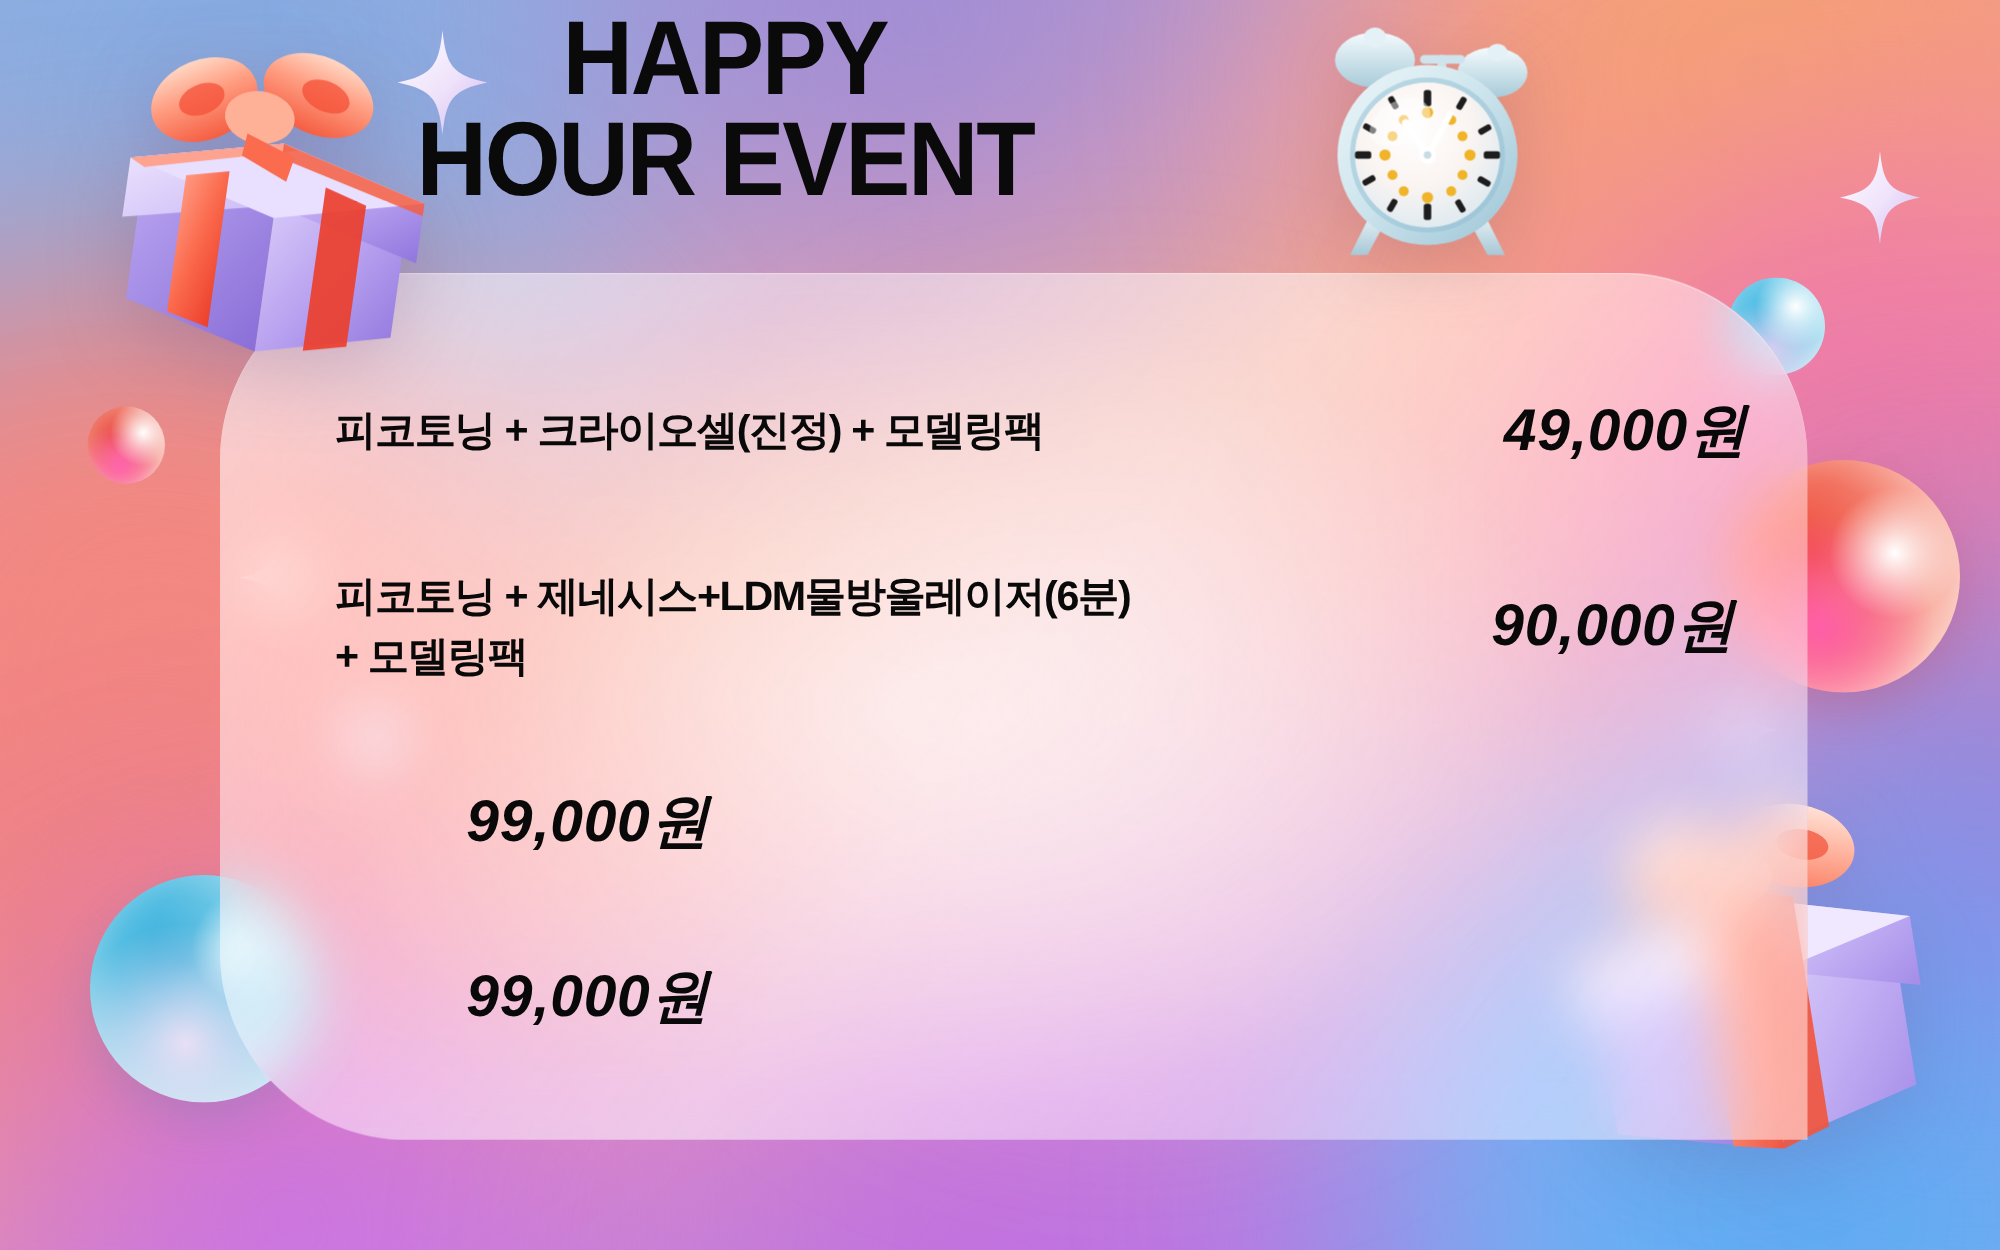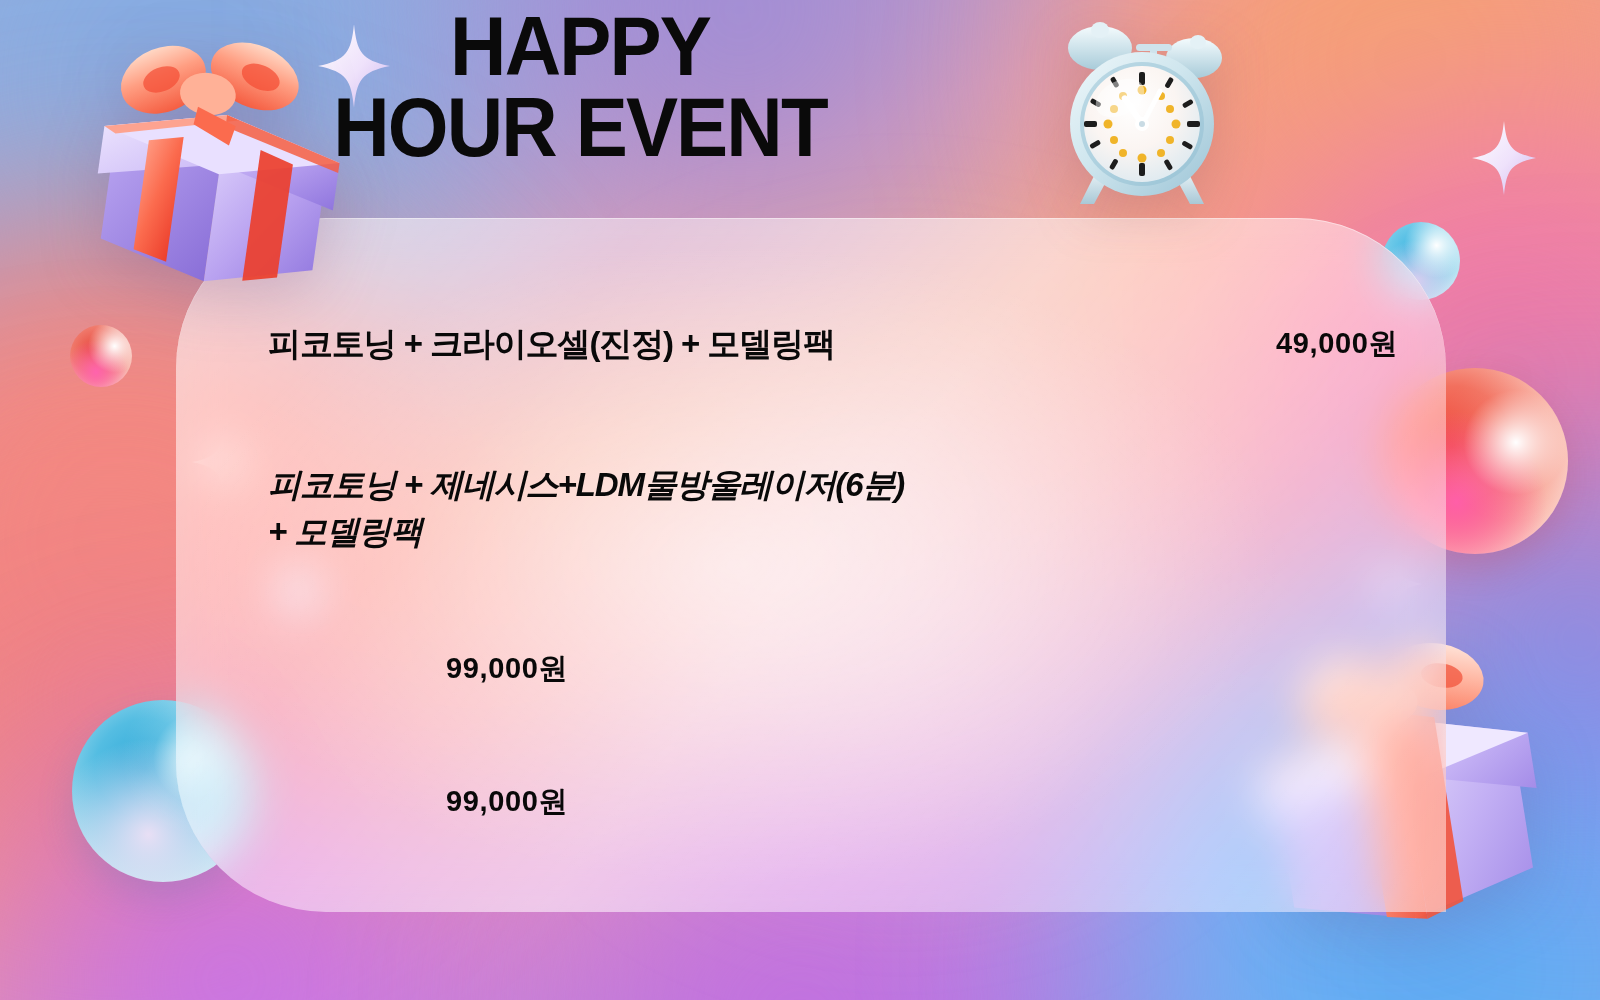--- a/index.html
+++ b/index.html
@@ -198,25 +198,26 @@
     line-height:1.44;
     letter-spacing:-1.1px;
     word-break:keep-all;
   }
   .row-price {
     flex:0 0 auto;
     width:300px;
     text-align:right;
     color:#090909;
     font-weight:900;
-    font-size:29px;
+    font-size:47px;
     letter-spacing:.6px;
     white-space:nowrap;
-  }
-  .row--tall .row-name { max-width:820px;font-style:italic; }
+    font-style:italic;
+  }
+  .row--tall .row-name { max-width:820px; }
 </style>
 </head>
 <body>
 
 <div id="stage">
 
   <div class="bg-layer bg-base"></div>
   <div class="bg-layer">
     <div class="bg-blob blob-topleft-blue"></div>
     <div class="bg-blob blob-topmid-violet"></div>
@@ -339,20 +340,21 @@
   <div class="list">
 
     <div class="row">
       <div class="row-name">피코토닝 + 크라이오셀(진정) + 모델링팩</div>
       <div class="row-price">49,000원</div>
     </div>
 
     <div class="row row--tall">
       <div class="row-name" style="white-space:pre-line;">피코토닝 + 제네시스+LDM물방울레이저(6분)
 + 모델링팩</div>
+      <div class="row-price">90,000원</div>
     </div>
 
     <div class="row">
       <div class="row-price">99,000원</div>
     </div>
 
     <div class="row">
       <div class="row-price">99,000원</div>
     </div>
 

